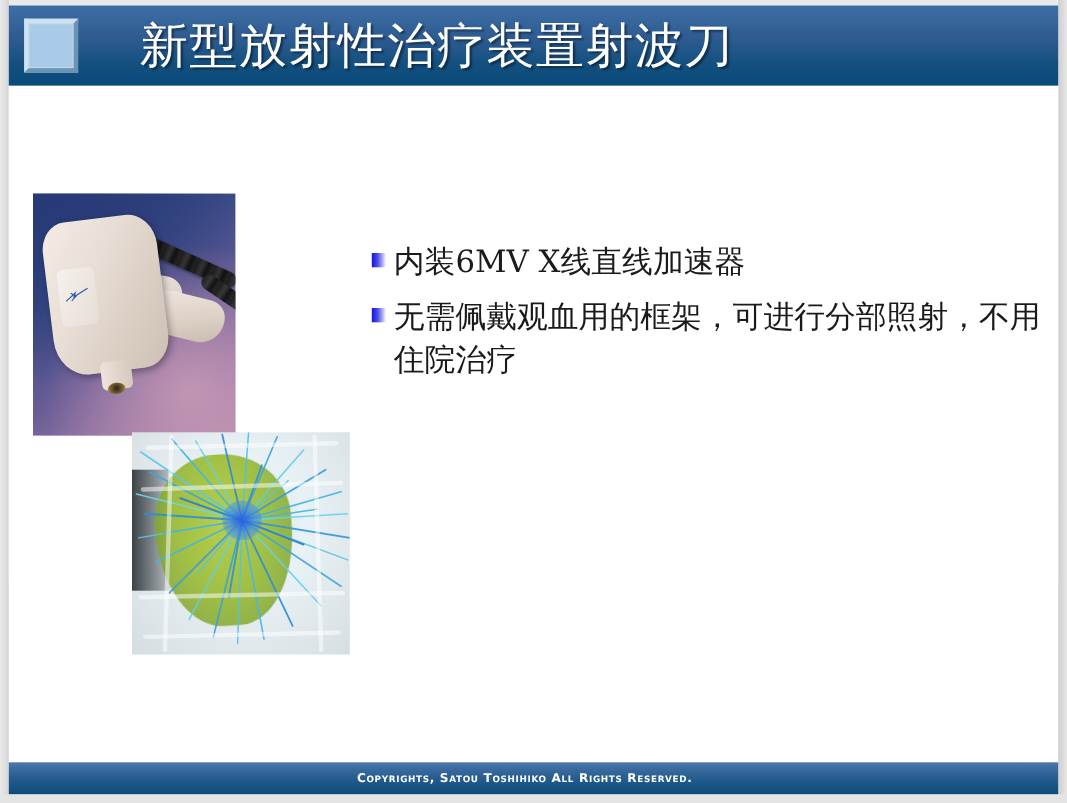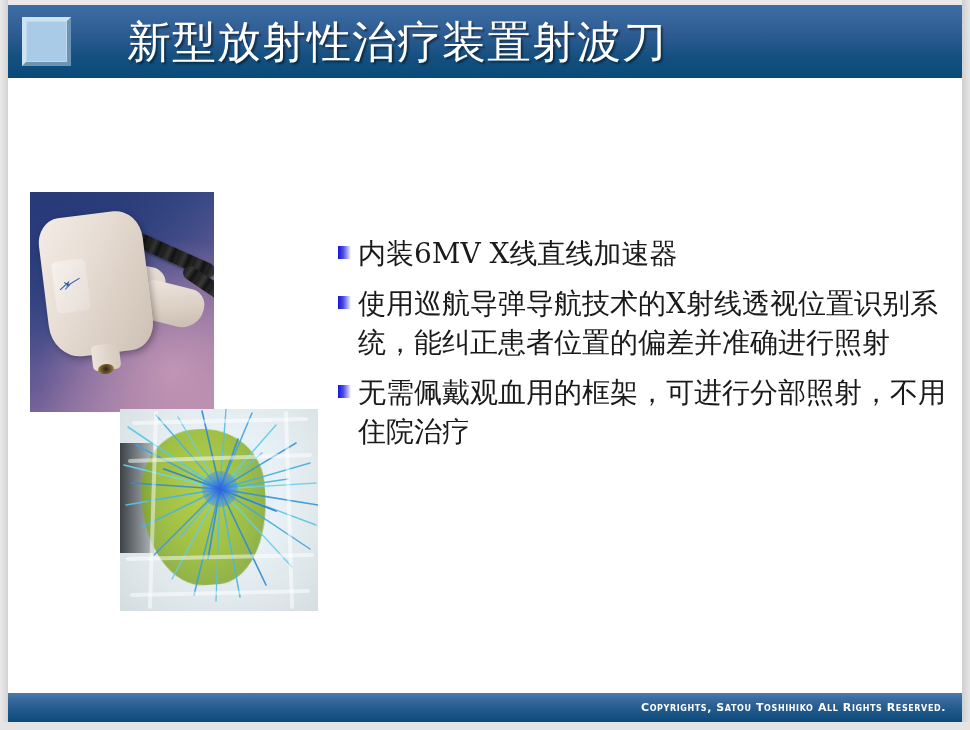--- a/index.html
+++ b/index.html
@@ -87,21 +87,21 @@
     letter-spacing: 1px;
     text-shadow: 2px 2px 2px rgba(0,0,0,0.45);
     white-space: nowrap;
     font-family: "DejaVu Serif", "Liberation Serif", serif;
   }
 
   
   .content {
     position: absolute;
     left: 8px;
-    top: 94px;
+    top: 78px;
     width: 954px;
     height: 452px;
     background: #ffffff;
   }
 
   
   .photo {
     position: absolute;
     overflow: hidden;
   }
@@ -272,21 +272,21 @@
     top: 693px;
     width: 954px;
     height: 29px;
     background: linear-gradient(to bottom,
         #4a7bab 0%,
         #3a6a9d 22%,
         #235a8c 55%,
         #0c4a7b 100%);
     display: flex;
     align-items: center;
-    justify-content: flex-end;
+    justify-content: center;
   }
   .footer-text {
     color: #ffffff;
     font-size: 11px;
     font-variant: small-caps;
     font-weight: bold;
     letter-spacing: 0.6px;
     margin-right: 16px;
     font-family: "DejaVu Sans", "Liberation Sans", sans-serif;
   }
@@ -375,24 +375,20 @@
     </div>
 
     <div class="bullets">
 
       <div class="bullet-row">
         <div class="bullet-marker"></div>
         <div class="bullet-text">内装6MV X线直线加速器</div>
       </div>
 
 
-      <div class="bullet-row">
-        <div class="bullet-marker"></div>
-        <div class="bullet-text">使用巡航导弹导航技术的X射线透视位置识别系统，能纠正患者位置的偏差并准确进行照射</div>
-      </div>
 
       <div class="bullet-row">
         <div class="bullet-marker"></div>
         <div class="bullet-text">无需佩戴观血用的框架，可进行分部照射，不用住院治疗</div>
       </div>
 
     </div>
 
 
   </div>

